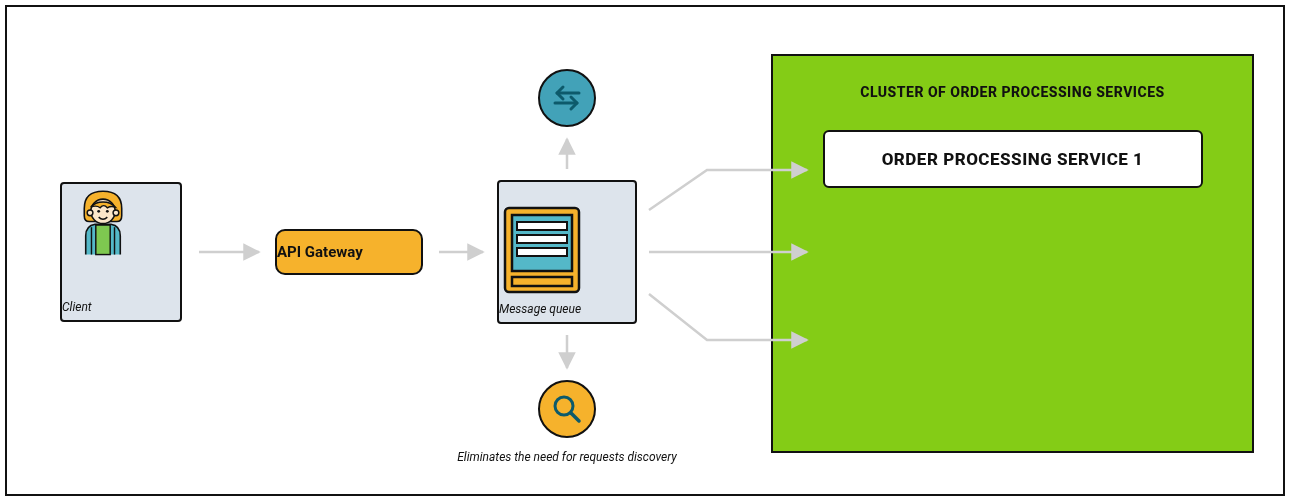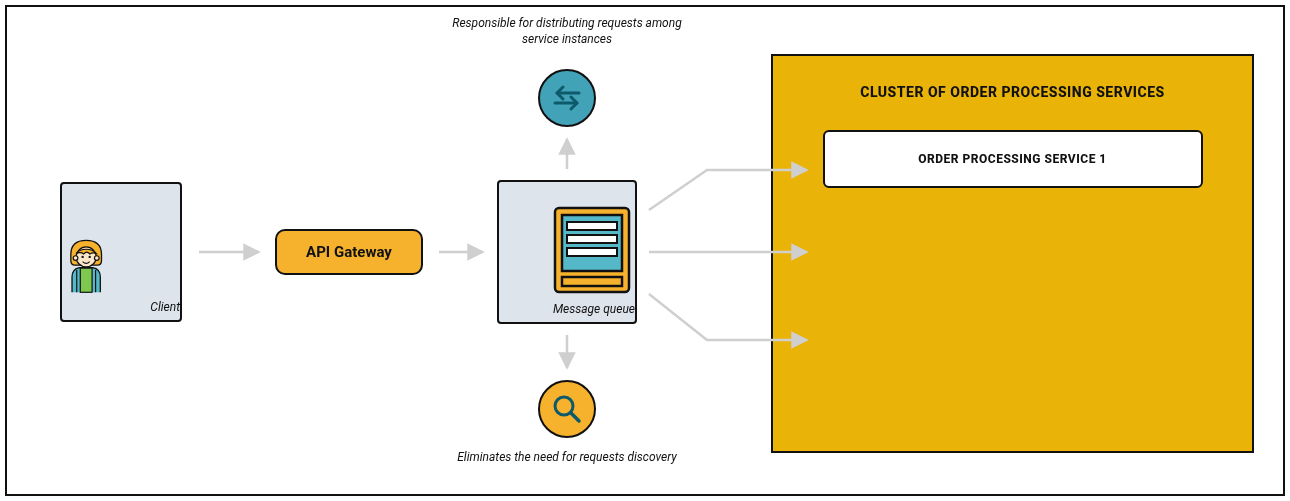--- a/index.html
+++ b/index.html
@@ -20,50 +20,50 @@
     background: #fff;
   }
   .abs { position: absolute; }
 
   
   .client-box {
     left: 53px; top: 175px; width: 122px; height: 140px;
     background: #dde4ec;
     border: 2px solid #111;
     border-radius: 4px;
-    display: flex; flex-direction: row; align-items: flex-end; justify-content: flex-end;
+    display: flex; flex-direction: column; align-items: flex-start; justify-content: flex-end;
     padding-bottom: 6px;
     gap: 40px;
   }
   .client-label {
     font-style: italic;
     font-size: 12px;
     color: #111;
     margin-top: 4px;
   }
 
   
   .api-gateway {
     left: 268px; top: 222px; width: 148px; height: 46px;
     background: #f6b22c;
     border: 2px solid #111;
     border-radius: 10px;
-    display: flex; align-items: center; justify-content: center;
+    display: flex; align-items: center; 
     font-weight: 700;
     font-size: 15px;
     color: #111;
   }
 
   
   .mq-box {
     left: 490px; top: 173px; width: 140px; height: 144px;
     background: #dde4ec;
     border: 2px solid #111;
     border-radius: 4px;
-    display: flex; flex-direction: column; align-items: flex-end; justify-content: flex-end;
+    display: flex; flex-direction: column; align-items: flex-start; justify-content: flex-end;
     padding-bottom: 6px;
   }
   .mq-label {
     font-style: italic;
     font-size: 12px;
     color: #111;
     margin-top: 4px;
   }
 
   
@@ -84,41 +84,41 @@
     border-radius: 50%;
     border: 2px solid #111;
     display: flex; align-items: center; justify-content: center;
   }
   .circle-blue { background: #42a2b8; left: 531px; top: 62px; }
   .circle-orange { background: #f6b22c; left: 531px; top: 373px; }
 
   
   .cluster {
     left: 764px; top: 47px; width: 483px; height: 399px;
-    background: #eab308;
+    background: #84cc16;
     border: 2px solid #111;
     display: flex; flex-direction: column; align-items: center;
     padding: 28px 40px;
   }
   .cluster-title {
     font-weight: 800;
     font-size: 14px;
     letter-spacing: 0.5px;
     color: #111;
     margin-bottom: 30px;
     text-transform: uppercase;
   }
   .service-box {
     width: 380px; height: 58px;
     background: #fff;
     border: 2px solid #111;
     border-radius: 6px;
     display: flex; align-items: center; justify-content: center;
     font-weight: 800;
-    font-size: 12px;
+    font-size: 17px;
     letter-spacing: 0.5px;
     color: #111;
     text-transform: uppercase;
   }
 
   
   svg.arrows {
     position: absolute;
     left: 0; top: 0;
     width: 1280px; height: 491px;
@@ -166,21 +166,20 @@
       <rect x="6" y="6" width="74" height="84" rx="4" fill="#f6b22c" stroke="#111" stroke-width="2.5"></rect>
       <rect x="13" y="13" width="60" height="56" fill="#54b8c8" stroke="#111" stroke-width="2.5"></rect>
       <rect x="18" y="20" width="50" height="8" fill="#fff" stroke="#111" stroke-width="2"></rect>
       <rect x="18" y="33" width="50" height="8" fill="#fff" stroke="#111" stroke-width="2"></rect>
       <rect x="18" y="46" width="50" height="8" fill="#fff" stroke="#111" stroke-width="2"></rect>
       <rect x="13" y="75" width="60" height="9" fill="#f6b22c" stroke="#111" stroke-width="2.5"></rect>
     </svg>
     <div class="mq-label">Message queue</div>
   </div>
 
-  <div class="abs annotation annotation-top">Responsible for distributing requests among service instances</div>
 
   <div class="abs annotation annotation-bottom">Eliminates the need for requests discovery</div>
 
   <div class="abs circle circle-blue">
     <svg width="36" height="28" viewBox="0 0 36 28">
       <line x1="30" y1="9" x2="8" y2="9" stroke="#0d5a6b" stroke-width="3" stroke-linecap="round"></line>
       <polyline points="14,3 8,9 14,15" fill="none" stroke="#0d5a6b" stroke-width="3" stroke-linecap="round" stroke-linejoin="round"></polyline>
       <line x1="6" y1="19" x2="28" y2="19" stroke="#0d5a6b" stroke-width="3" stroke-linecap="round"></line>
       <polyline points="22,13 28,19 22,25" fill="none" stroke="#0d5a6b" stroke-width="3" stroke-linecap="round" stroke-linejoin="round"></polyline>
     </svg>

